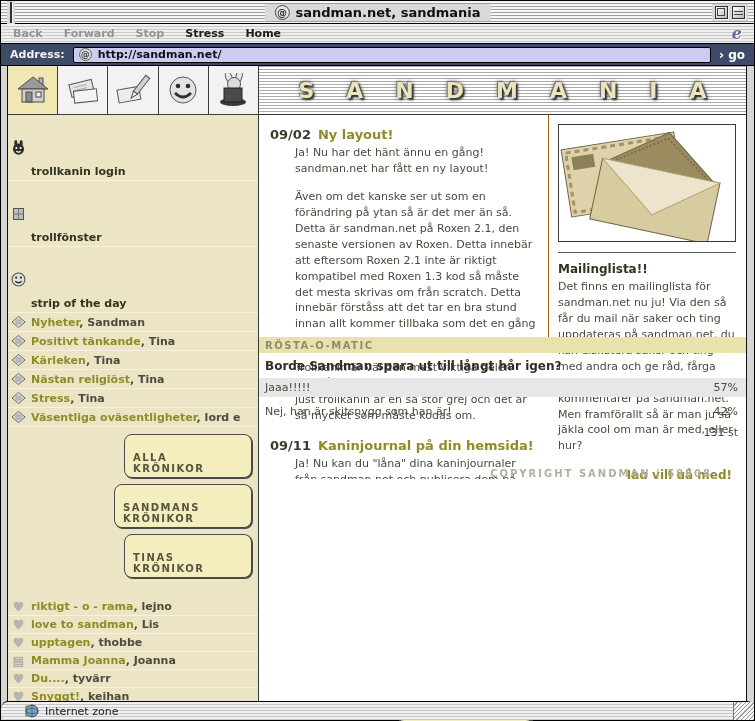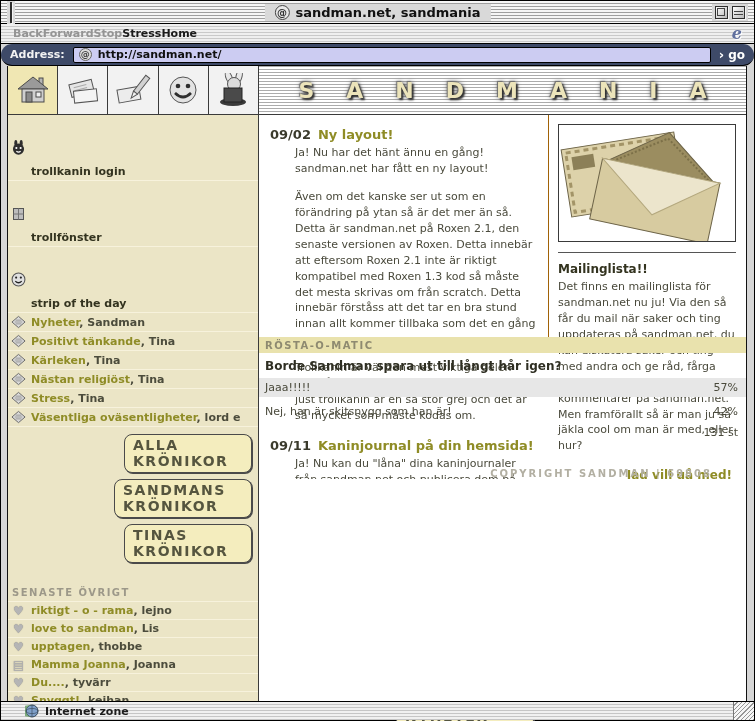--- a/index.html
+++ b/index.html
@@ -28,31 +28,31 @@
     display:flex; align-items:center; gap:6px; white-space:nowrap;
   }
   .at-badge{ width:15px; height:15px; border:1px solid #444; border-radius:50%;
     font-size:10px; line-height:13px; text-align:center; background:#e8e8e8; color:#333; font-weight:bold;}
   .right-boxes{ margin-left:auto; display:flex; gap:4px; }
 
   
   .toolbar{
     height:20px; border-bottom:1px solid #000;
     background:repeating-linear-gradient(180deg,#efefef 0 2px,#c9c9c9 2px 3px);
-    display:flex; align-items:center; gap:0; padding:0 12px; font-size:11px; font-weight:bold;
+    display:flex; align-items:center; gap:21px; padding:0 12px; font-size:11px; font-weight:bold;
   }
   .menu-item{ color:#1a1a1a; cursor:default; }
   .menu-item.disabled{ color:#949494; }
   .ie-logo{ margin-left:auto; font-style:italic; font-weight:bold; font-size:16px; color:#5f6f9e;
     font-family:"DejaVu Serif", serif; text-shadow:1px 1px 0 #fff; }
 
   
   .addressbar{
     height:22px; background:#3e4a68; border-bottom:1px solid #000;
-    display:flex; align-items:center; gap:8px; padding:0 9px;border-radius:11px;
+    display:flex; align-items:center; gap:8px; padding:0 9px;
   }
   .addr-label{ color:#f2f2f2; font-size:11px; font-weight:bold; }
   .addr-input{
     flex:1; height:16px; background:#ccccf2; border:1px solid #000; border-radius:2px;
     display:flex; align-items:center; gap:6px; padding:0 5px; font-size:11px; font-weight:bold; color:#101010;
   }
   .addr-at{ width:13px; height:13px; border:1px solid #666; border-radius:50%; background:#dcdcdc;
     font-size:9px; line-height:11px; text-align:center; color:#444; }
   .go-btn{ color:#fff; font-weight:bold; font-size:12px; display:flex; align-items:center; gap:4px; cursor:default;}
   .go-chev{ font-size:13px; }
@@ -73,22 +73,22 @@
   .side-row{ display:flex; align-items:center; gap:5px; padding:2px 3px; border-bottom:1px solid #f7f2dc; min-height:18px;}
   .side-row .ttl{ color:#33331f;margin-top:48px; }
   .link-row .ttl{ color:#8f8c26; }
   .link-row .auth{ color:#4c4c3c; }
   .section-hd{ color:#9c9889; font-size:10px; letter-spacing:1.5px; padding:4px 4px 3px; border-bottom:1px solid #f7f2dc; }
   .glyph-ic{ width:15px; text-align:center; color:#b5b5b5; font-size:12px; line-height:1; text-shadow:0 0 1px #777; }
 
   .btn-stack{ padding:7px 6px 4px; }
   .btn{
     display:block; margin:0 0 6px auto; background:#f4edbe; border:1px solid #4a4a4a; border-radius:8px;
-    box-shadow:1px 1px 0 #4a4a4a; color:#55553f; font-size:14px; font-weight:bold; letter-spacing:1.5px;
-    padding:2px 8px 3px; text-align:left; font-family:inherit; cursor:default;
+    box-shadow:1px 1px 0 #4a4a4a; color:#55553f; font-size:10px; font-weight:bold; letter-spacing:1.5px;
+    padding:17px 8px 3px; text-align:left; font-family:inherit; cursor:default;
   }
   .w128{ width:128px; } .w138{ width:138px; } .w118{ width:118px; }
   .spacer10{ height:10px; }
 
   
   .right-col{ flex:1; display:flex; flex-direction:column; background:#fff; min-width:0; }
   .logo-band{
     height:49px; border-bottom:1px solid #3a3a3a;
     background:repeating-linear-gradient(180deg,#ababab 0 1px,#ffffff 1px 3px);
     display:flex; align-items:center; justify-content:center; overflow:hidden;
@@ -127,21 +127,21 @@
   .poll-row.alt{ background:#e7e7e7; }
   .poll-gap{ height:5px; }
   .poll-total{ text-align:right; font-size:11px; color:#4a4a3c; padding:5px 8px 3px; }
   .copyright{ text-align:right; padding-right:34px; margin-top:26px; color:#b2afa2; font-size:10px; font-weight:bold; letter-spacing:2px; }
   .filler{ flex:1; background:#fff; }
 
   
   .statusbar{
     height:19px; border-top:1px solid #000; position:relative;
     background:repeating-linear-gradient(180deg,#f1f1f1 0 2px,#c6c6c6 2px 3px);
-    display:flex; align-items:center; gap:6px; padding-left:24px; font-size:11px; font-weight:bold; color:#1c1c1c;
+    display:flex; align-items:center; gap:6px; padding-left:24px; font-size:11px; font-weight:normal; color:#1c1c1c;border-radius:7px;
   }
   .resize-grip{
     position:absolute; right:0; top:0; bottom:0; width:21px; border-left:1px solid #777;
     background:repeating-linear-gradient(135deg,#f6f6f6 0 2px,#969696 2px 3px);
   }
   svg{ display:block; }
 </style>
 </head>
 <body>
 
@@ -322,21 +322,20 @@
             <span><span class="ttl">Väsentliga oväsentligheter</span><span class="auth">, </span><span class="auth">lord e</span></span>
           </div>
 
           <div class="btn-stack">
             <button class="btn w128">ALLA KRÖNIKOR</button>
             <button class="btn w138">SANDMANS KRÖNIKOR</button>
             <button class="btn w128">TINAS KRÖNIKOR</button>
           </div>
 
           <div class="spacer10"></div>
-          <div class="section-hd">SENASTE ÖVRIGT</div>
 
           <div class="side-row link-row">
             <span class="glyph-ic">♥</span>
             <span><span class="ttl">riktigt - o - rama</span><span class="auth">, </span><span class="auth">lejno</span></span>
           </div>
           <div class="side-row link-row">
             <span class="glyph-ic">♥</span>
             <span><span class="ttl">love to sandman</span><span class="auth">, </span><span class="auth">Lis</span></span>
           </div>
           <div class="side-row link-row">

